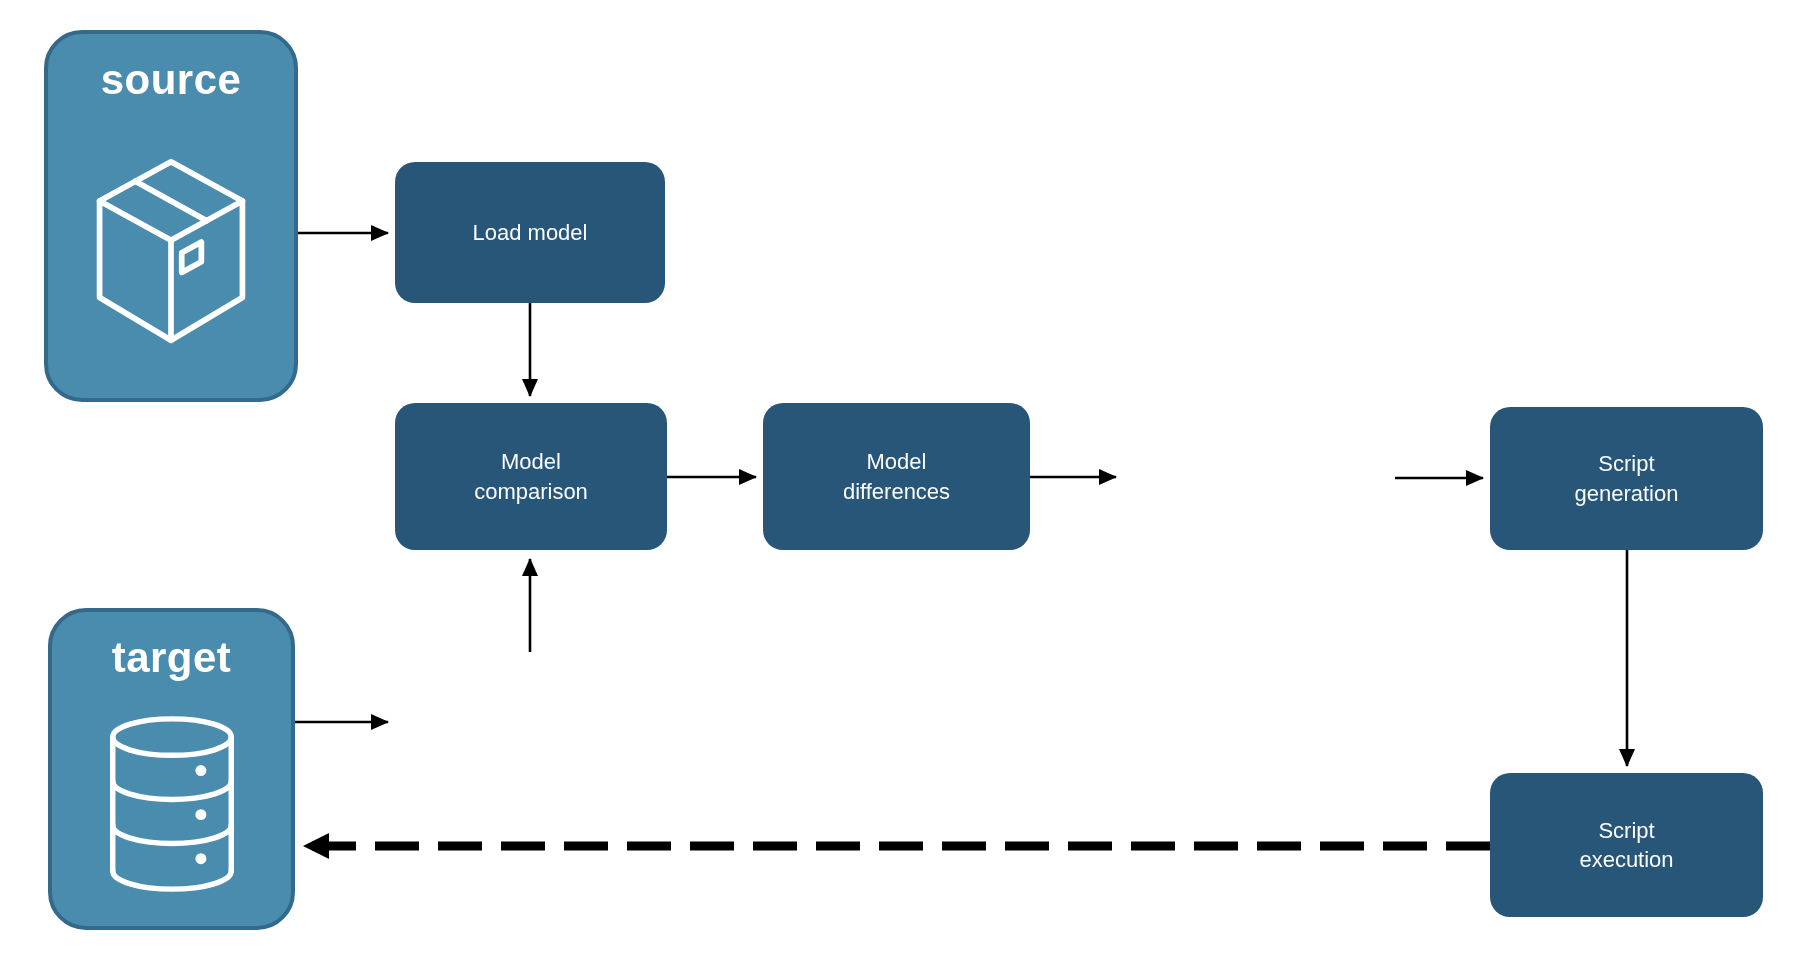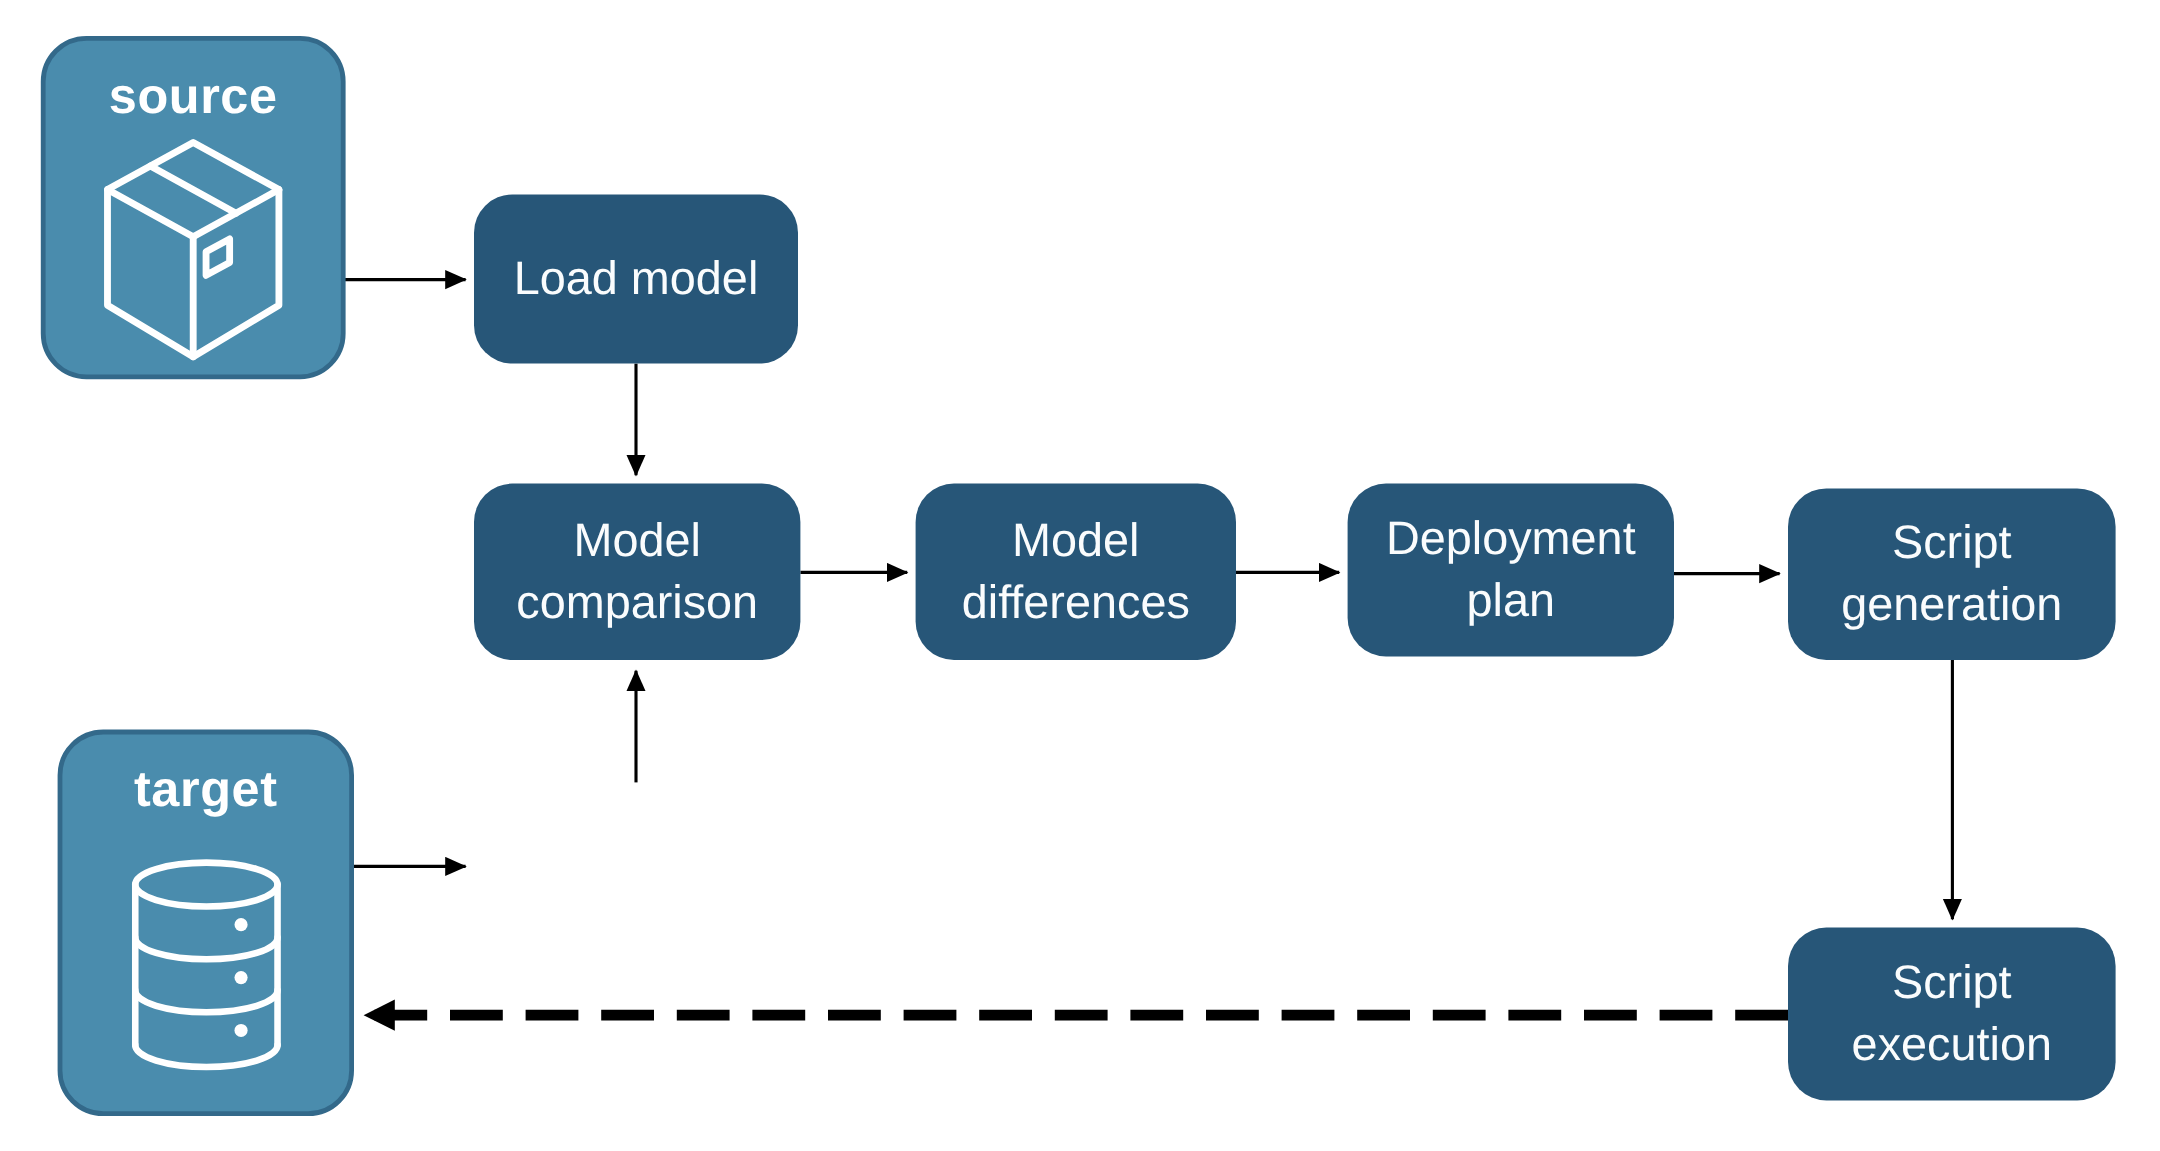--- a/index.html
+++ b/index.html
@@ -25,23 +25,23 @@
     position: absolute;
     z-index: 2;
     display: flex;
     align-items: center;
     justify-content: center;
     text-align: center;
   }
 
   .process {
     background: #275678;
-    border-radius: 32px;
+    border-radius: 20px;
     color: #fafcfd;
-    font-size: 39px;
+    font-size: 22px;
     line-height: 1.32;
   }
   .process .node-label { white-space: pre-line; }
 
   .endpoint {
     background: #4a8cad;
     border: 4px solid #33698a;
     border-radius: 38px;
     color: #ffffff;
     flex-direction: column;
@@ -55,21 +55,21 @@
   }
   .endpoint .endpoint-icon {
     flex: 1;
     display: flex;
     align-items: center;
     justify-content: center;
     width: 100%;
   }
 
   
-  #node-source            { left:  34px; top:  30px; width: 254px; height: 286px; justify-content: flex-end; }
+  #node-source            { left:  44px; top:  30px; width: 254px; height: 372px; justify-content: flex-end; }
   #node-target            { left:  48px; top: 608px; width: 247px; height: 322px; }
   #node-load-model        { left: 395px; top: 162px; width: 270px; height: 141px; }
   #node-model-comparison  { left: 395px; top: 403px; width: 272px; height: 147px; }
   #node-model-differences { left: 763px; top: 403px; width: 267px; height: 147px; }
   #node-deployment-plan   { left:1123px; top: 403px; width: 272px; height: 144px; }
   #node-script-generation { left:1490px; top: 407px; width: 273px; height: 143px; }
   #node-reverse-engineer  { left: 395px; top: 652px; width: 272px; height: 141px; }
   #node-script-execution  { left:1490px; top: 773px; width: 273px; height: 144px; }
 
   .icon-svg { display: block; }
@@ -137,24 +137,20 @@
   <div class="node process" id="node-model-comparison">
     <span class="node-label">Model
 comparison</span>
   </div>
 
   <div class="node process" id="node-model-differences">
     <span class="node-label">Model
 differences</span>
   </div>
 
-  <div class="node process" id="node-deployment-plan">
-    <span class="node-label">Deployment
-plan</span>
-  </div>
 
   <div class="node process" id="node-script-generation">
     <span class="node-label">Script
 generation</span>
   </div>
 
 
   <div class="node process" id="node-script-execution">
     <span class="node-label">Script
 execution</span>

